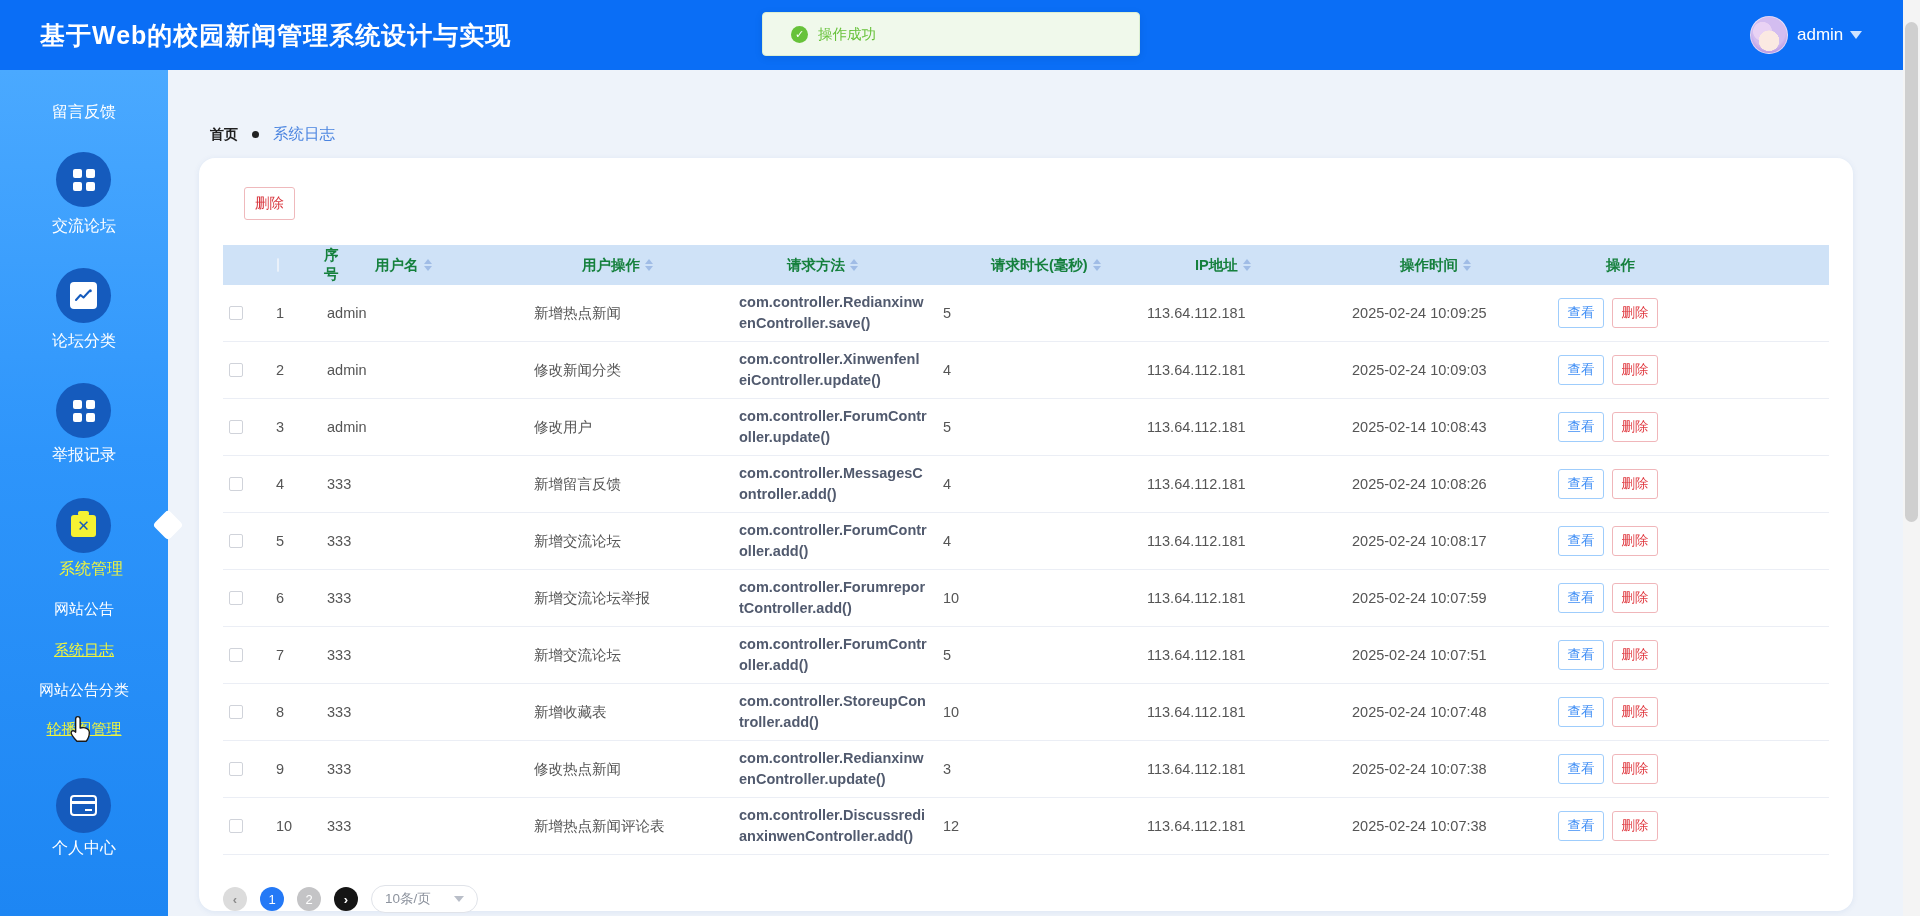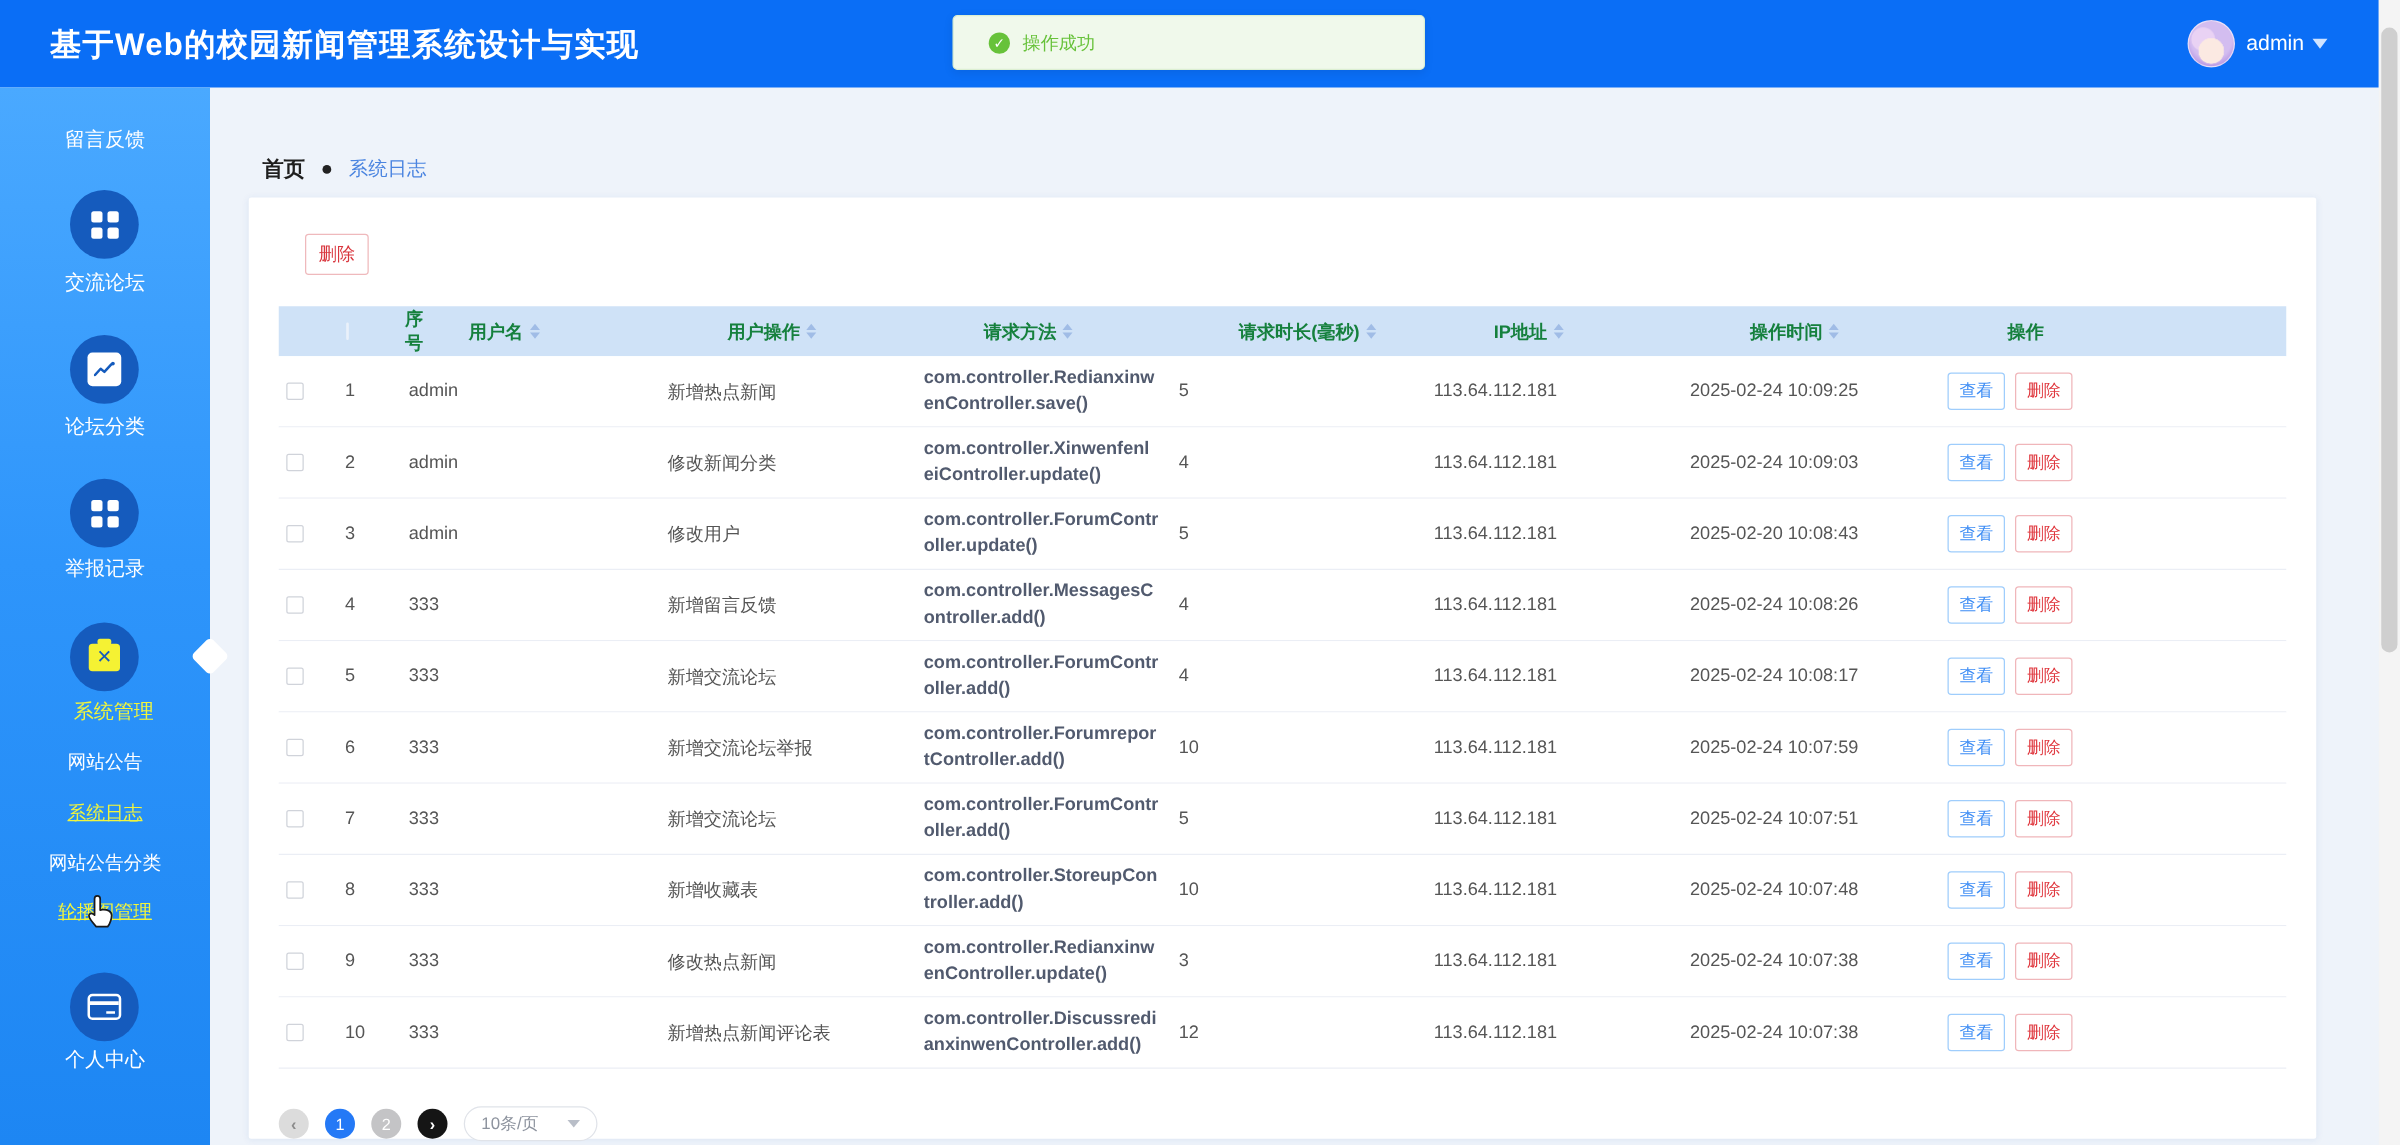--- a/index.html
+++ b/index.html
@@ -52,27 +52,27 @@
   .bx .tab { position:absolute; top:-4px; left:7px; width:11px; height:5px; background:#f5f233; border-radius:2px; }
   .bx .x { color:#155bbd; font-size:15px; font-weight:700; line-height:1; }
   .cd { position:relative; width:27px; height:21px; border:2.5px solid #fff; border-radius:4px; }
   .cd .line { position:absolute; left:0; top:4px; width:100%; height:2.5px; background:#fff; }
   .cd .dash { position:absolute; right:3px; bottom:3px; width:7px; height:2.5px; background:#fff; }
   .notch { position:absolute; left:157px; top:444px; width:22px; height:22px; background:#fff;
            transform:rotate(45deg); border-radius:4px; }
 
   
   .breadcrumb { position:absolute; left:210px; top:124px; display:flex; align-items:center; gap:14px; }
-  .bc-home { font-size:17px; font-weight:700; color:#1f1f1f; }
+  .bc-home { font-size:14px; font-weight:700; color:#1f1f1f; }
   .bc-dot { width:7px; height:7px; border-radius:50%; background:#222; }
   .bc-cur { font-size:15.5px; color:#4a84e0; cursor:pointer; }
 
   
   .card { position:absolute; left:199px; top:158px; width:1654px; height:753px; background:#fff;
-          border-radius:2px; box-shadow:0 1px 6px rgba(30,80,160,.08); }
+          border-radius:16px; box-shadow:0 1px 6px rgba(30,80,160,.08); }
   .btn-delete-top { position:absolute; left:45px; top:29px; width:51px; height:33px; background:#fff;
                     border:1px solid #efb9bc; border-radius:3px; color:#d9363e; font-size:14.5px; cursor:pointer; }
 
   
   .tbl { position:absolute; left:24px; top:87px; width:1606px;
          --cols:47px 51px 207px 205px 204px 204px 205px 206px 1fr; }
   .tbl-header { display:grid; grid-template-columns:var(--cols); height:40px; background:#cfe2f7; align-items:center; }
   .hcell { display:flex; align-items:center; gap:5px; padding:0 6px; color:#15803d; font-size:14.5px; font-weight:600;margin-left:48px; }
   .caret { display:inline-flex; flex-direction:column; gap:2px; cursor:pointer; }
   .caret i { width:0; height:0; border-left:4px solid transparent; border-right:4px solid transparent; }
@@ -268,21 +268,21 @@
           <div class="tbl-row">
             <div class="cell">
               <span class="cbx"></span>
             </div>
             <div class="cell">3</div>
             <div class="cell">admin</div>
             <div class="cell">修改用户</div>
             <div class="cell method">com.controller.ForumController.update()</div>
             <div class="cell">5</div>
             <div class="cell">113.64.112.181</div>
-            <div class="cell">2025-02-20 10:08:43</div>
+            <div class="cell">2025-02-14 10:08:43</div>
             <div class="cell">
               <button class="btn-view">查看</button>
               <button class="btn-del">删除</button>
             </div>
           </div>
           <div class="tbl-row">
             <div class="cell">
               <span class="cbx"></span>
             </div>
             <div class="cell">4</div>

